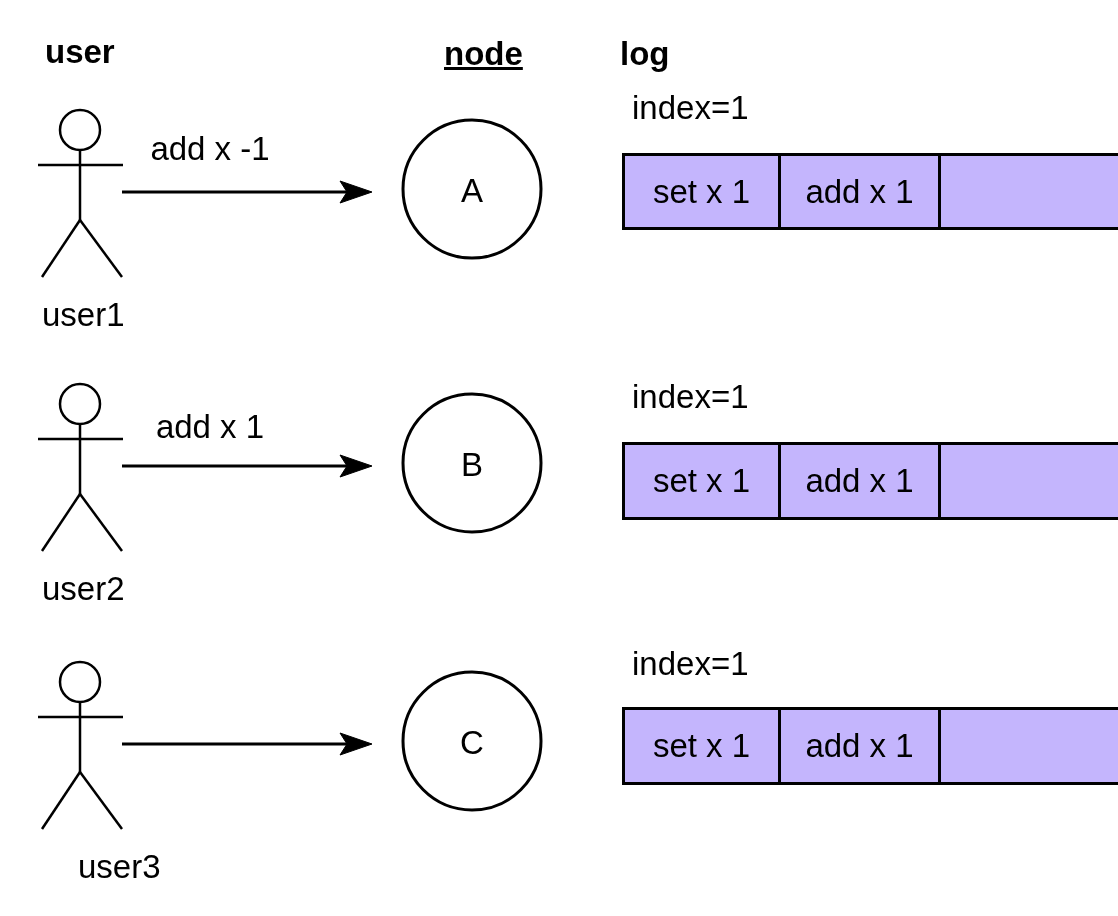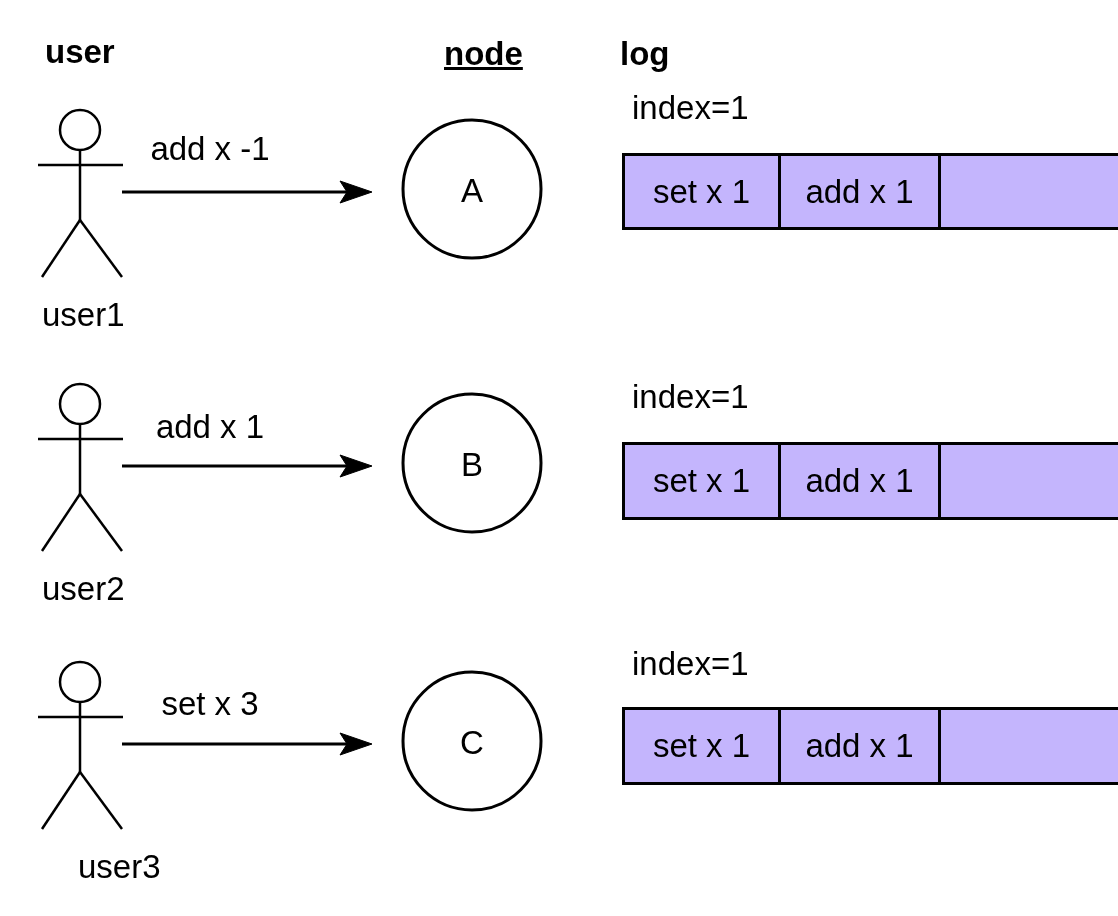--- a/index.html
+++ b/index.html
@@ -127,21 +127,20 @@
   <div class="txt cmd" style="left:110px; top:410px;">add x 1</div>
   <div class="txt node-letter" style="left:442px; top:448px;">B</div>
   <div class="txt" style="left:42px; top:572px;">user2</div>
   <div class="txt" style="left:632px; top:380px;">index=1</div>
   <div class="log-table t-r2">
     <div class="log-cell c0">set x 1</div>
     <div class="log-cell c1">add x 1</div>
     <div class="log-cell c2"></div>
   </div>
 
-  <div class="txt cmd" style="left:110px; top:687px;">set x 3</div>
   <div class="txt node-letter" style="left:442px; top:726px;">C</div>
   <div class="txt" style="left:42px; top:850px;margin-left:36px;">user3</div>
   <div class="txt" style="left:632px; top:647px;">index=1</div>
   <div class="log-table t-r3">
     <div class="log-cell c0">set x 1</div>
     <div class="log-cell c1">add x 1</div>
     <div class="log-cell c2"></div>
   </div>
 
 </div>

